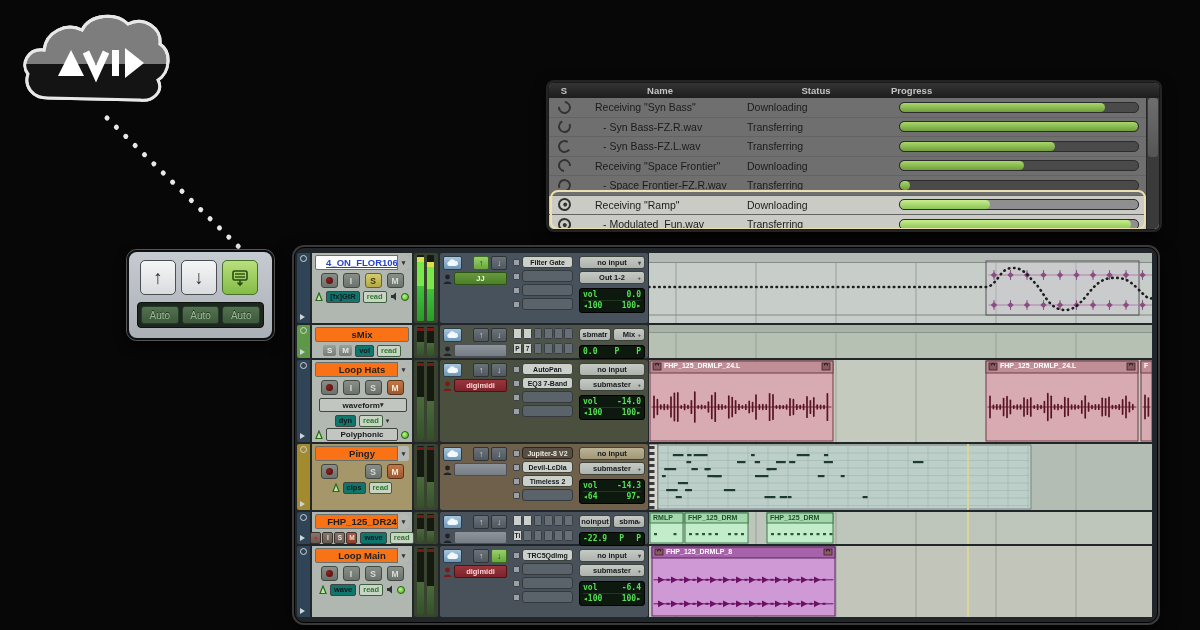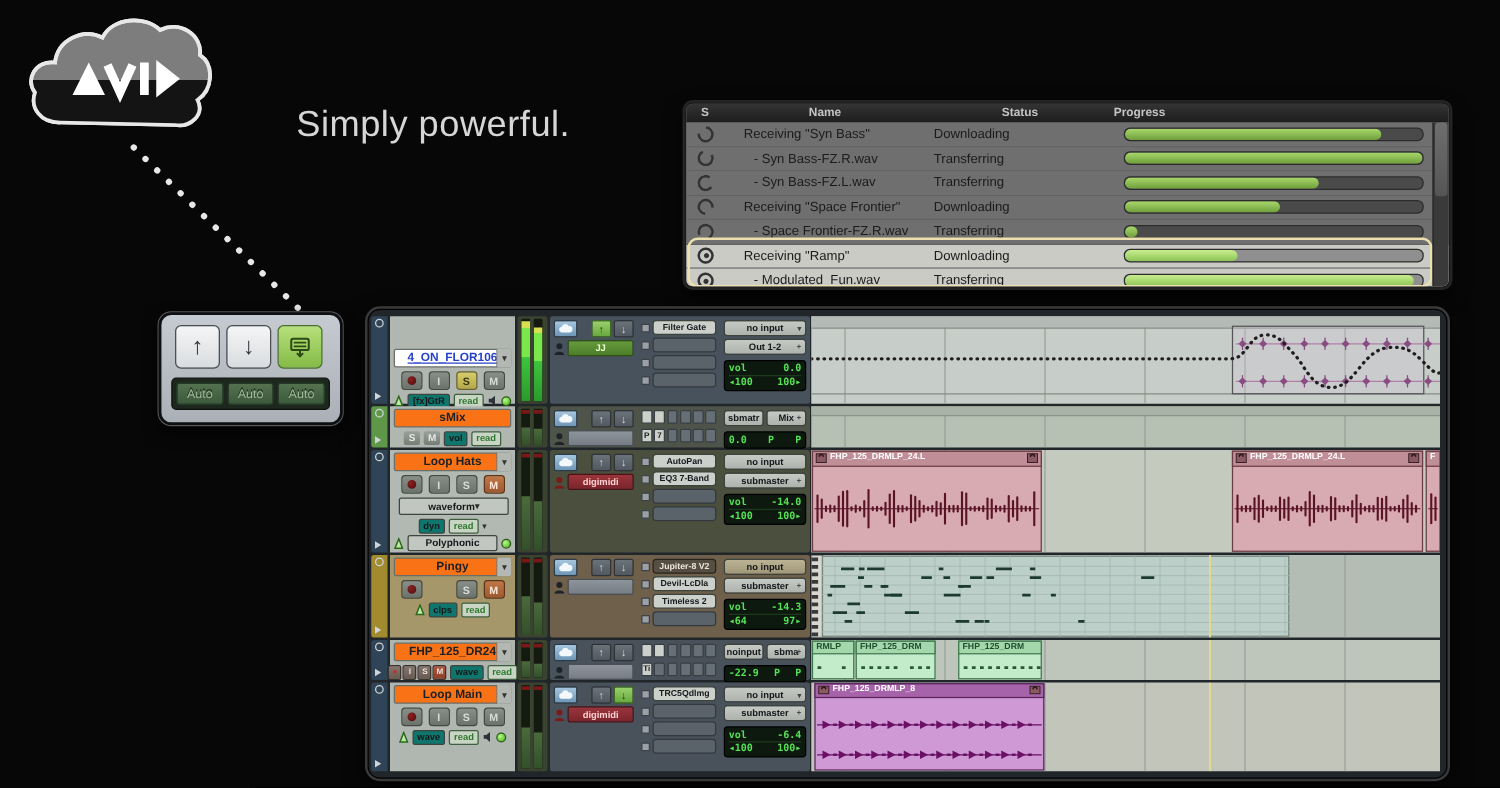--- a/index.html
+++ b/index.html
@@ -52,21 +52,21 @@
   .daw{position:absolute;left:294px;top:247px;width:862px;height:374px;background:#21262b;
        border-radius:10px;border:1px solid #000;box-shadow:0 0 0 2px #3a3a3a,0 8px 20px rgba(0,0,0,.75);overflow:hidden;}
   .trow{position:absolute;left:0;width:100%;}
   .tedge{position:absolute;left:2px;width:13px;height:100%;border-radius:2px 0 0 2px;}
   .tedge .ecirc{position:absolute;left:3px;top:2px;width:5px;height:5px;border:1.5px solid #cfd4d8;border-radius:50%;}
   .tedge .etri{position:absolute;left:3px;bottom:3px;width:0;height:0;border-left:5px solid #cfd4d8;
                border-top:3.5px solid transparent;border-bottom:3.5px solid transparent;}
   .thead{position:absolute;left:17px;width:100px;height:100%;padding:2px 3px;box-sizing:border-box;}
   .tname{height:13px;background:#f97316;border:1px solid #6a6f6a;border-radius:2px;display:flex;align-items:center;
          justify-content:center;font-size:9.5px;font-weight:bold;color:#1d2024;position:relative;}
-  .tname.sel{background:#fff;color:#2742c8;text-decoration:underline;margin-top:24px;}
+  .tname.sel{background:#fff;color:#2742c8;text-decoration:underline;}
   .tname .ndd{position:absolute;right:-1px;top:-1px;bottom:-1px;width:11px;background:#b4b8b2;border-left:1px solid #6a6f6a;
          border-radius:0 2px 2px 0;font-size:7px;color:#333;display:flex;align-items:center;justify-content:center;}
   .hbtnrow{display:flex;gap:5px;justify-content:center;margin-top:3px;}
   .hbtn{width:15px;height:13px;border-radius:3px;background:linear-gradient(#888e88,#6c726c);border:1px solid #434843;
         color:#d8dcd8;font-size:8.5px;font-weight:bold;display:flex;align-items:center;justify-content:center;}
   .hbtn.bon{background:linear-gradient(#d6cc6a,#b4a948);color:#3c3810;border-color:#6a622a;}
   .hbtn.borange{background:linear-gradient(#c07848,#9e5830);color:#fbe8da;border-color:#5e3318;}
   .hbtn .recdot{width:7px;height:7px;border-radius:50%;background:radial-gradient(circle at 35% 35%,#8a2020,#4e0d0d);}
   .hbtn.spc{visibility:hidden;}
   .chiprow{display:flex;gap:3px;align-items:center;justify-content:center;margin-top:3px;height:11px;}
@@ -155,21 +155,20 @@
       <polyline points="68,46 78,68 88,46" fill="none" stroke="#ffffff" stroke-width="7"></polyline>
       <rect x="94" y="44" width="7" height="26"></rect>
       <polygon points="107,42 107,72 126,57"></polygon>
     </g>
   </svg>
 
   <svg style="position:absolute;left:0;top:0;" width="300" height="300" viewBox="0 0 300 300">
     <line x1="107" y1="118" x2="240" y2="248" stroke="#e8e8e8" stroke-width="5" stroke-linecap="round" stroke-dasharray="0.1 13"></line>
   </svg>
 
-  <div class="tagline">Simply powerful.</div>
 
 
   <div class="xfer">
     <div class="xfer-head">
       <div class="xc-s">S</div>
       <div class="xc-name">Name</div>
       <div class="xc-status">Status</div>
       <div class="xc-prog">Progress</div>
     </div>
     <div class="xfer-body" id="xfer-body">

